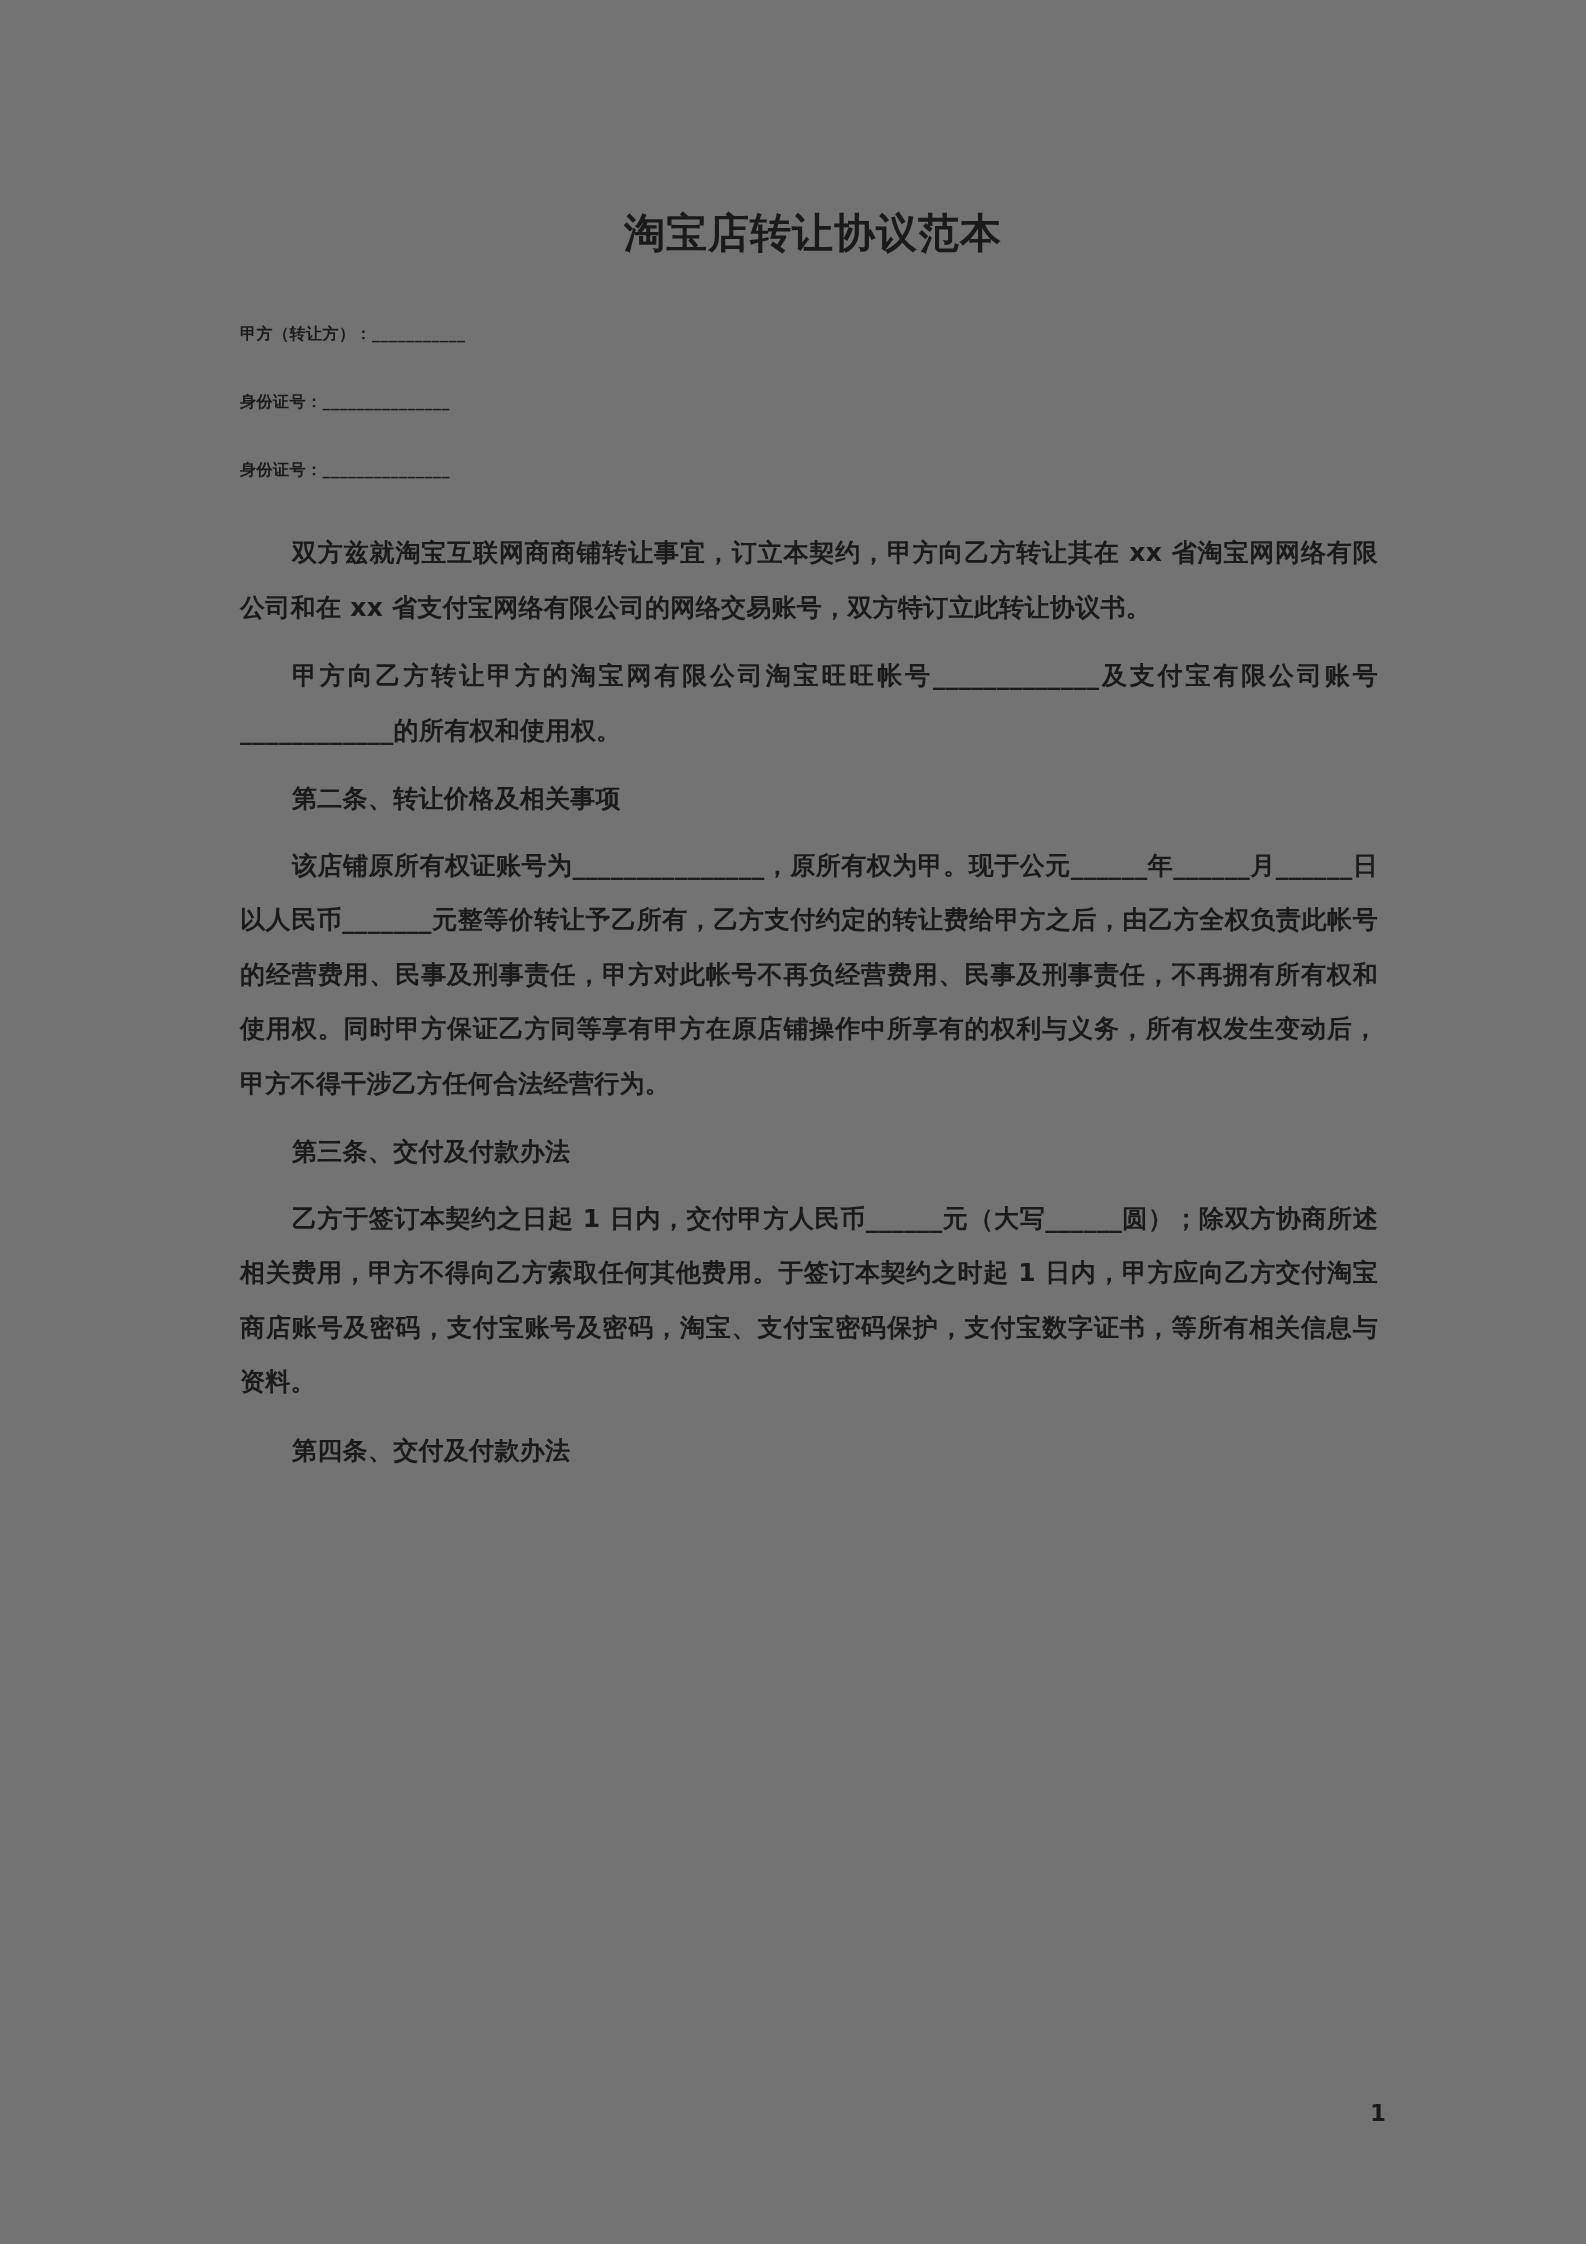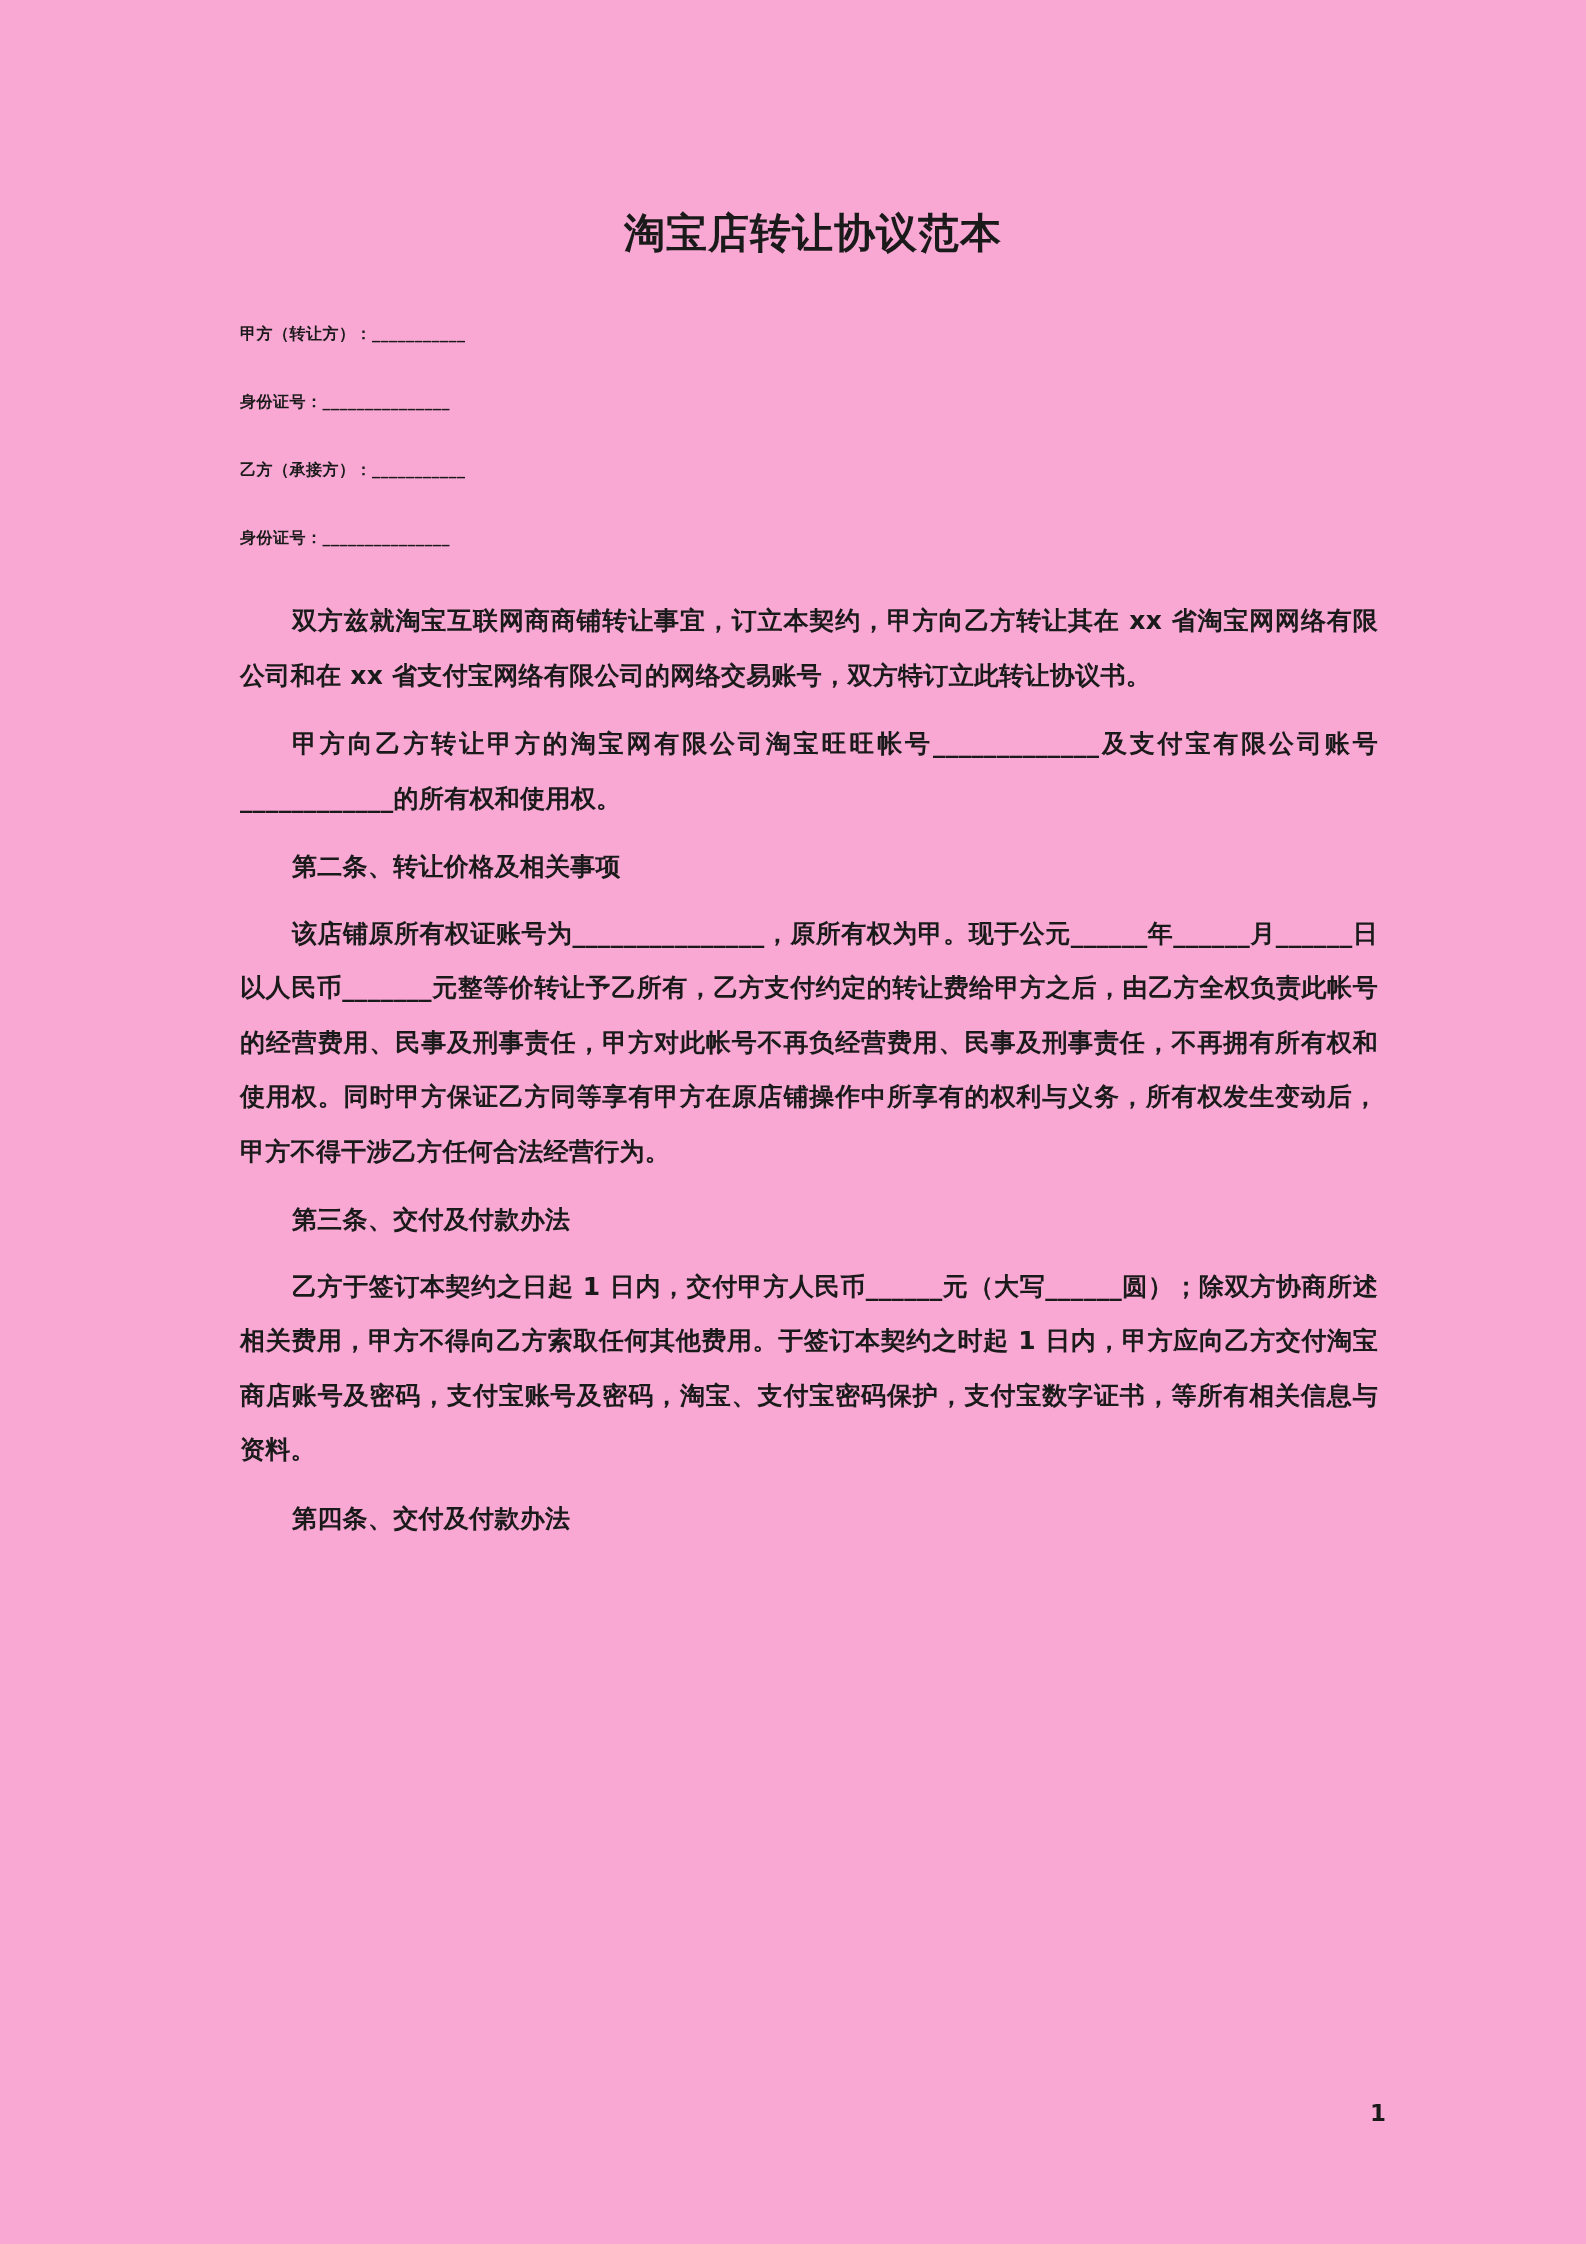--- a/index.html
+++ b/index.html
@@ -7,21 +7,21 @@
     padding: 0;
     background: #ffffff;
   }
   body {
     font-family: "DejaVu Sans", "Liberation Sans", sans-serif;
   }
   .page {
     position: relative;
     width: 1586px;
     height: 2244px;
-    background: #f9a8d4;
+    background: #737373;
     box-sizing: border-box;
     padding: 150px 200px 60px 240px;
     overflow: hidden;
   }
   .doc-title {
     text-align: center;
     font-size: 41px;
     font-weight: bold;
     color: #1a1a1a;
     letter-spacing: 1px;
@@ -61,21 +61,20 @@
 </style>
 </head>
 <body>
 
 <div class="page">
 
   <h1 class="doc-title">淘宝店转让协议范本</h1>
 
   <div class="field-line">甲方（转让方）：___________</div>
   <div class="field-line">身份证号：_______________</div>
-  <div class="field-line">乙方（承接方）：___________</div>
   <div class="field-line">身份证号：_______________</div>
 
   <p class="para">双方兹就淘宝互联网商商铺转让事宜，订立本契约，甲方向乙方转让其在 xx 省淘宝网网络有限公司和在 xx 省支付宝网络有限公司的网络交易账号，双方特订立此转让协议书。</p>
   <p class="para">甲方向乙方转让甲方的淘宝网有限公司淘宝旺旺帐号_____________及支付宝有限公司账号____________的所有权和使用权。</p>
   <p class="para clause">第二条、转让价格及相关事项</p>
   <p class="para">该店铺原所有权证账号为_______________，原所有权为甲。现于公元______年______月______日以人民币_______元整等价转让予乙所有，乙方支付约定的转让费给甲方之后，由乙方全权负责此帐号的经营费用、民事及刑事责任，甲方对此帐号不再负经营费用、民事及刑事责任，不再拥有所有权和使用权。同时甲方保证乙方同等享有甲方在原店铺操作中所享有的权利与义务，所有权发生变动后，甲方不得干涉乙方任何合法经营行为。</p>
   <p class="para clause">第三条、交付及付款办法</p>
   <p class="para">乙方于签订本契约之日起 1 日内，交付甲方人民币______元（大写______圆）；除双方协商所述相关费用，甲方不得向乙方索取任何其他费用。于签订本契约之时起 1 日内，甲方应向乙方交付淘宝商店账号及密码，支付宝账号及密码，淘宝、支付宝密码保护，支付宝数字证书，等所有相关信息与资料。</p>
   <p class="para clause">第四条、交付及付款办法</p>
 

